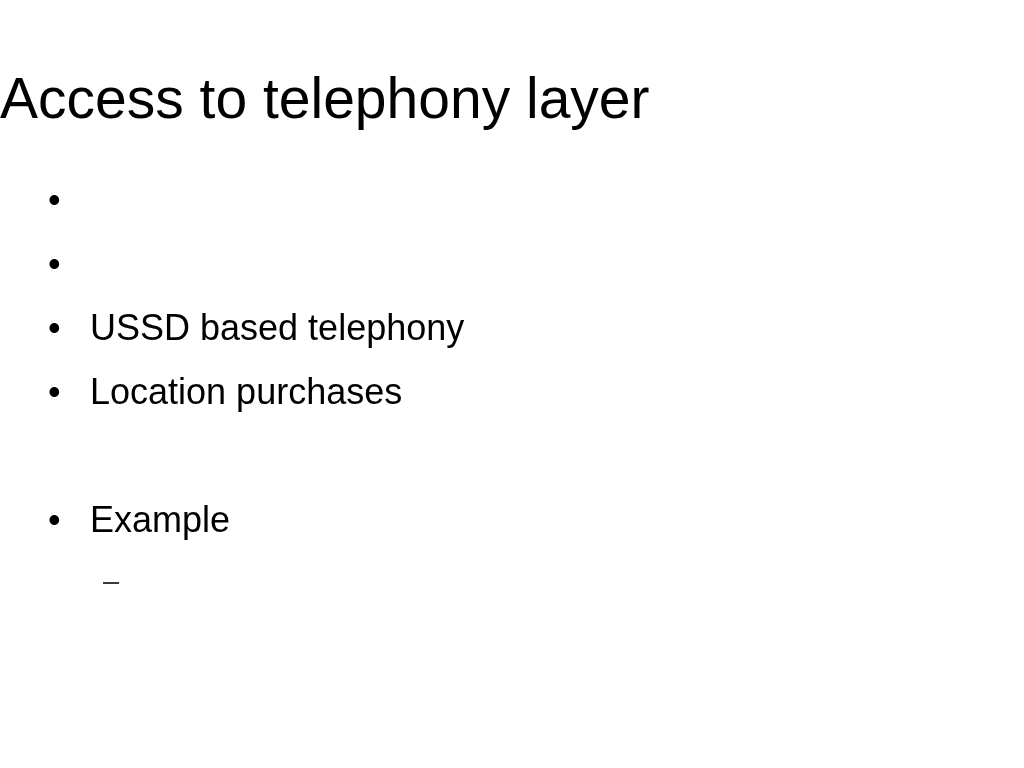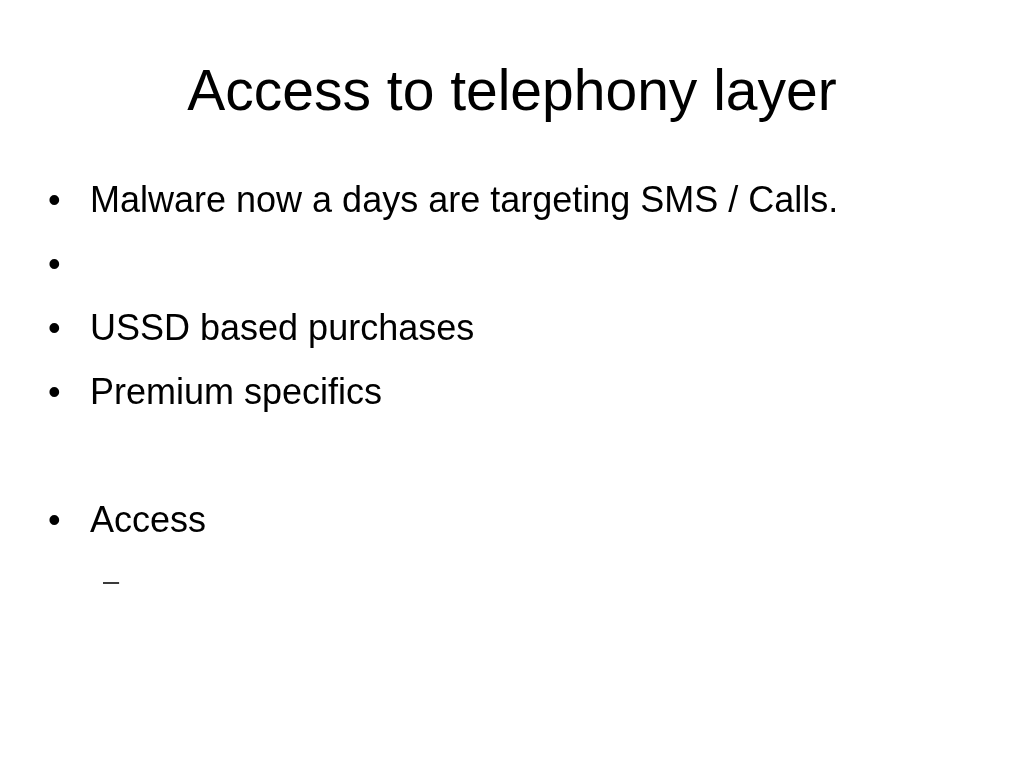--- a/index.html
+++ b/index.html
@@ -17,23 +17,23 @@
     overflow: hidden;
     font-family: "Liberation Sans", sans-serif;
     color: #000000;
     -webkit-font-smoothing: antialiased;
   }
 
   
   .slide-title {
     position: absolute;
     left: 0;
-    top: 56px;
+    top: 64px;
     width: 1024px;
-    text-align: center;
+    text-align: left;
     font-size: 57px;
     line-height: 68px;
     font-weight: 400;
     letter-spacing: 0px;
     color: #000000;
     white-space: nowrap;
   }
 
   
   .body-list {
@@ -94,45 +94,44 @@
 <body>
 
 <div class="slide">
 
   <div class="slide-title">Access to telephony layer</div>
 
   <div class="body-list">
 
     <div class="bullet-row level-1">
       <span class="bullet-marker">•</span>
-      <span class="bullet-text">Malware now a days are targeting SMS / Calls.</span>
     </div>
 
     <div class="bullet-row level-1">
       <span class="bullet-marker">•</span>
     </div>
 
     <div class="bullet-row level-1">
       <span class="bullet-marker">•</span>
-      <span class="bullet-text">USSD based purchases</span>
+      <span class="bullet-text">USSD based telephony</span>
     </div>
 
     <div class="bullet-row level-1">
       <span class="bullet-marker">•</span>
-      <span class="bullet-text">Premium specifics</span>
+      <span class="bullet-text">Location purchases</span>
     </div>
 
     <div class="bullet-row spacer">
       <span class="bullet-marker"></span>
       <span class="bullet-text"></span>
     </div>
 
     <div class="bullet-row level-1">
       <span class="bullet-marker">•</span>
-      <span class="bullet-text">Access</span>
+      <span class="bullet-text">Example</span>
     </div>
 
     <div class="bullet-row level-2">
       <span class="bullet-marker">–</span>
     </div>
 
   </div>
 
 </div>
 

